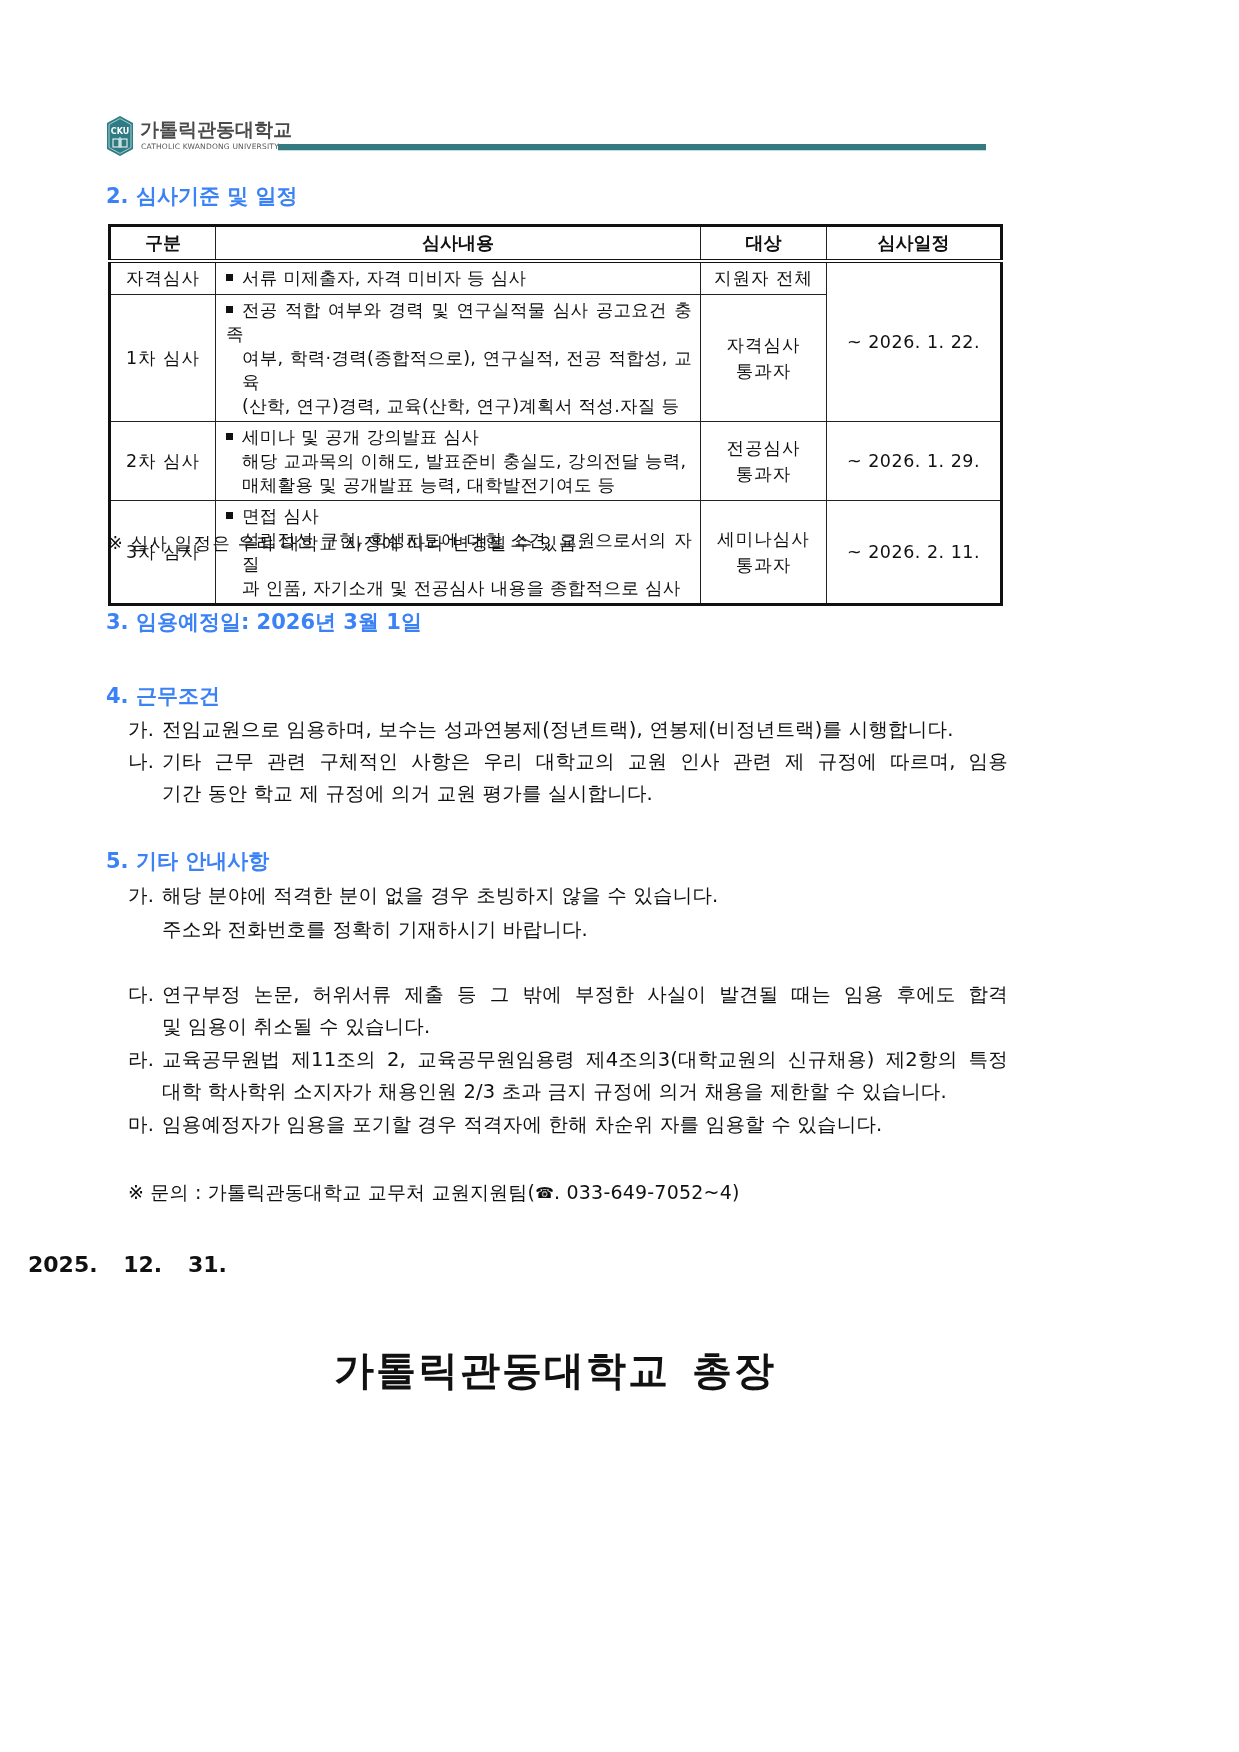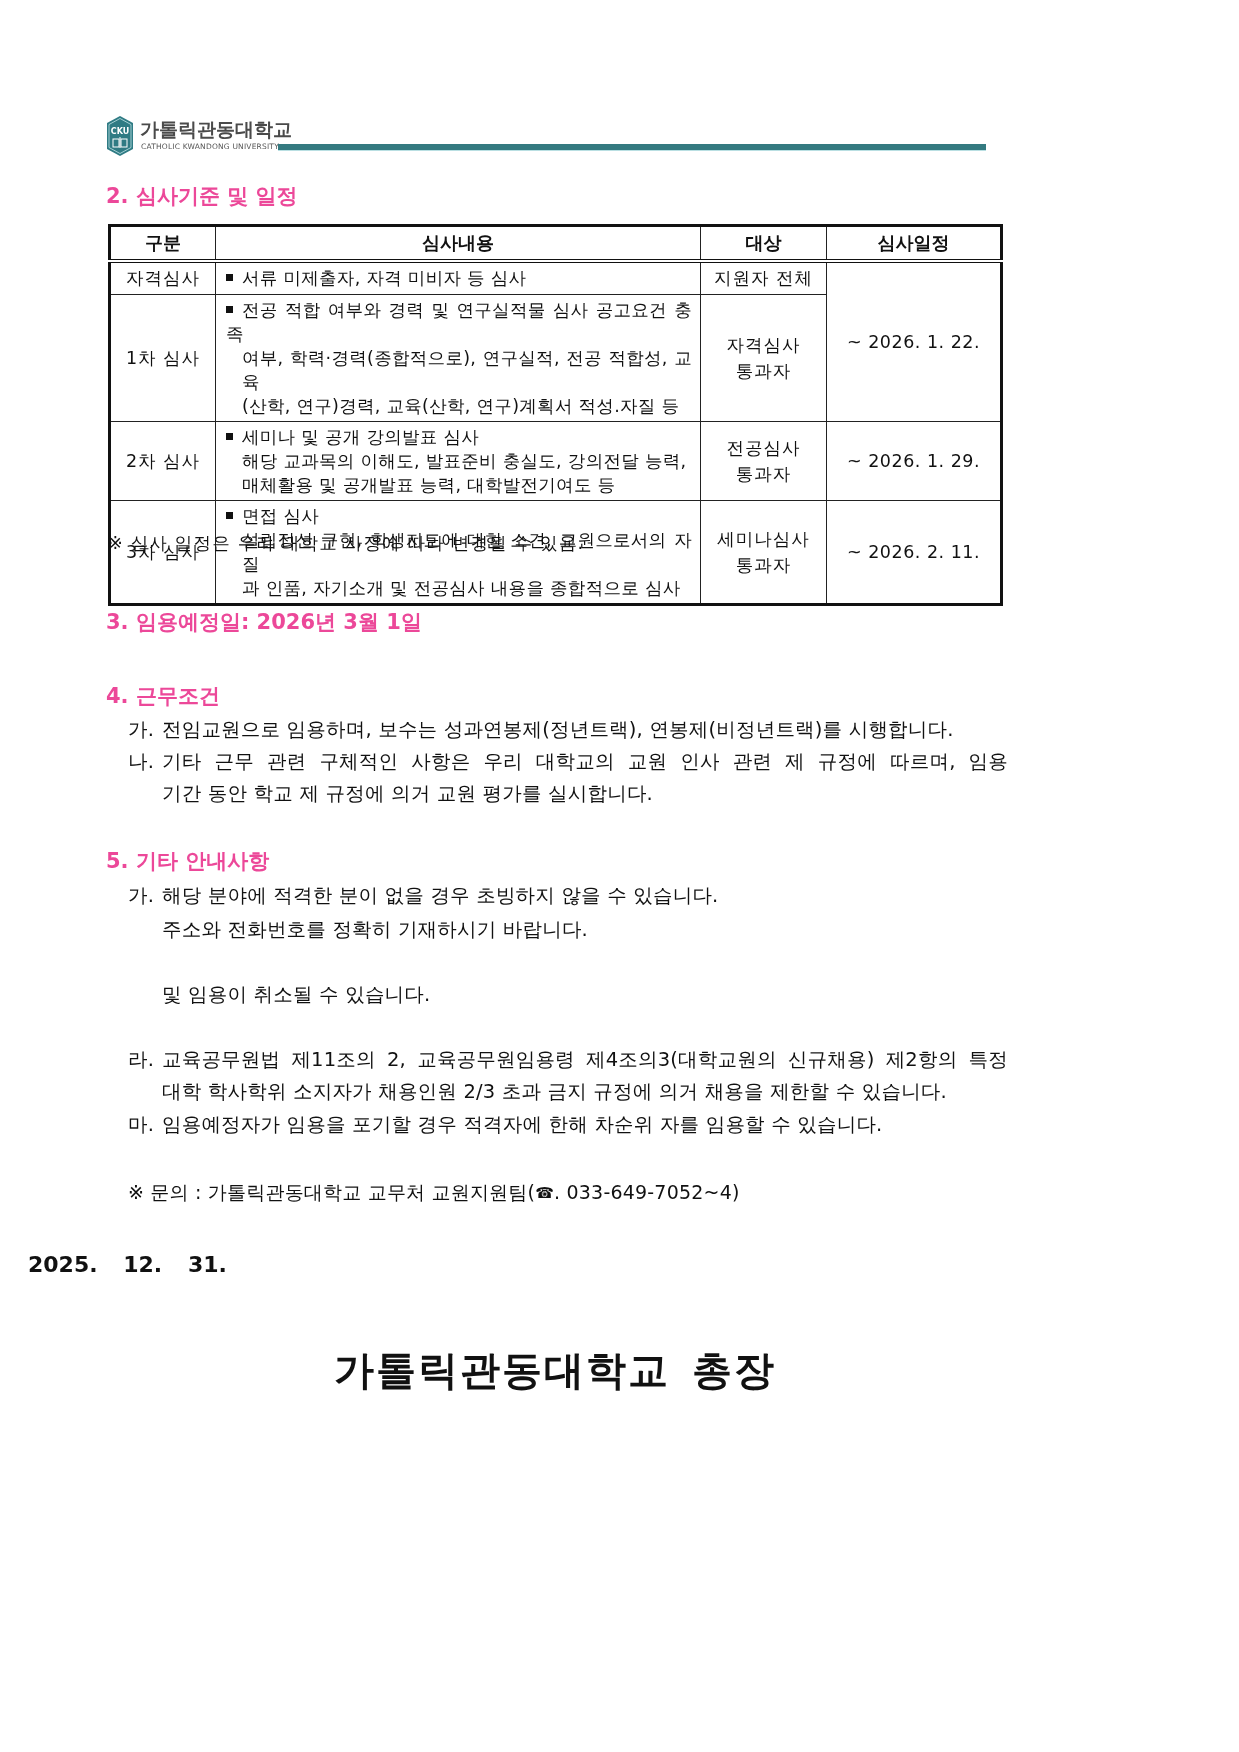--- a/index.html
+++ b/index.html
@@ -59,21 +59,21 @@
       background: #347a80;
       box-shadow: 0 1px 0 #b9dfe2;
     }
 
     
     .sec-title {
       position: absolute;
       left: 106px;
       font-size: 21px;
       font-weight: bold;
-      color: #ec4899;
+      color: #3b82f6;
       white-space: nowrap;
     }
 
     
     .review-table {
       position: absolute;
       left: 108px;
       top: 224px;
       width: 892px;
       border-collapse: collapse;
@@ -288,20 +288,21 @@
 </div>
 
 <div class="sec-title" style="top:847px;">5. 기타 안내사항</div>
 <div class="item" style="top:880px;">
   <span class="marker">가.</span><span>해당 분야에 적격한 분이 없을 경우 초빙하지 않을 수 있습니다.</span>
 </div>
 <div class="item" style="top:914px;">
   <span class="cont">주소와 전화번호를 정확히 기재하시기 바랍니다.</span>
 </div>
 <div class="item" style="top:979px;">
+  <div class="justify"><span class="marker">다.</span><span>연구부정 논문, 허위서류 제출 등 그 밖에 부정한 사실이 발견될 때는 임용 후에도 합격</span></div>
   <span class="cont">및 임용이 취소될 수 있습니다.</span>
 </div>
 <div class="item" style="top:1044px;">
   <div class="justify"><span class="marker">라.</span><span>교육공무원법 제11조의 2, 교육공무원임용령 제4조의3(대학교원의 신규채용) 제2항의 특정</span></div>
   <span class="cont">대학 학사학위 소지자가 채용인원 2/3 초과 금지 규정에 의거 채용을 제한할 수 있습니다.</span>
 </div>
 <div class="item" style="top:1109px;">
   <span class="marker">마.</span><span>임용예정자가 임용을 포기할 경우 적격자에 한해 차순위 자를 임용할 수 있습니다.</span>
 </div>
 

